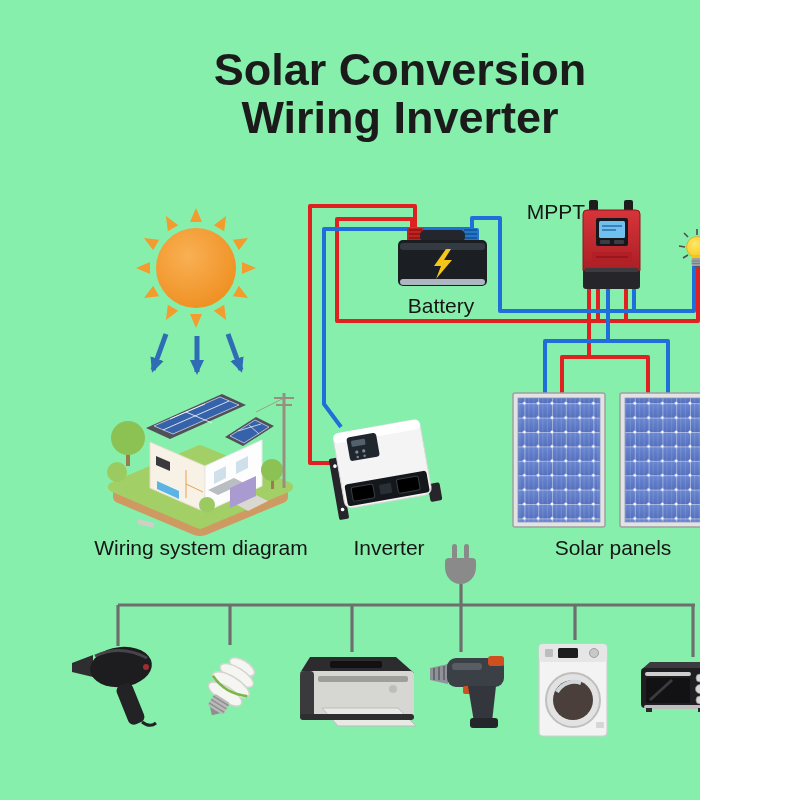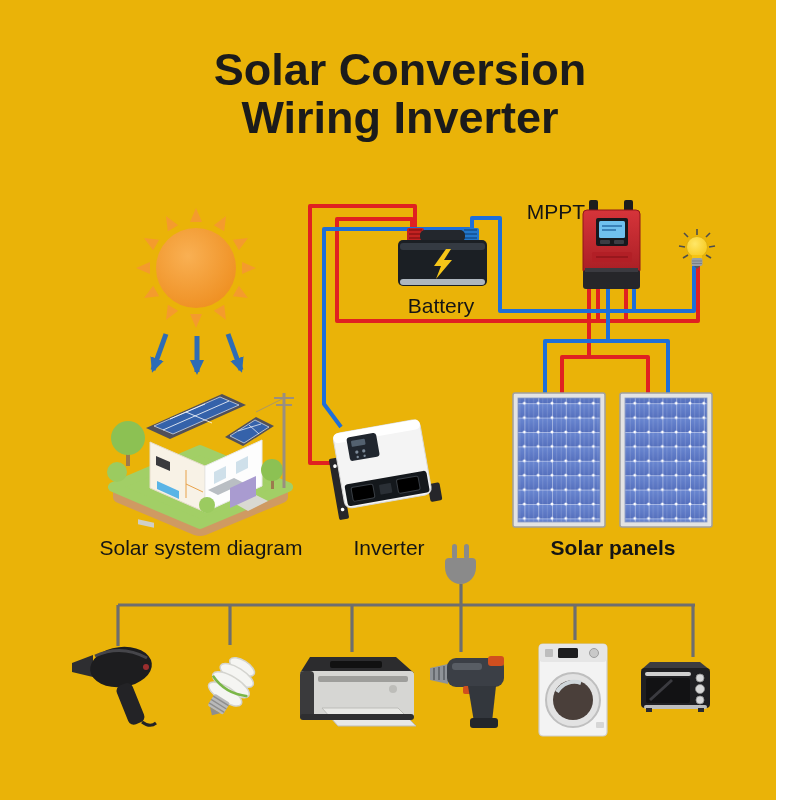--- a/index.html
+++ b/index.html
@@ -1,25 +1,25 @@
 <!DOCTYPE html>
 <html style="--wire-red: #e02121; --wire-blue: #1e6fd9; --bus-grey: #6e6e6e; --sun-orange: #f59b2e; --arrow-blue: #2e6cb5; --mppt-red: #c4272e; --panel-blue: #5d7bc8; --bulb-yellow: #ffd21f; --grass-green: #a2cf66; --earth-brown: #cf9a62; --title-black: #1b1b1b;"><head>
 <meta charset="utf-8">
 <style>
   html,body{margin:0;padding:0;background:#fff;}
-  .stage{position:relative;width:776px;height:800px;background:#eab308;overflow:hidden;
+  .stage{position:relative;width:700px;height:800px;background:#86efac;overflow:hidden;
          font-family:"Liberation Sans",sans-serif;}
   .page-title{position:absolute;top:46px;left:0;width:800px;text-align:center;
               font-weight:bold;font-size:45px;line-height:1.07;color:#1b1b1b;letter-spacing:0px;}
   .lbl{position:absolute;font-size:21px;color:#151515;transform:translateX(-50%);white-space:nowrap;}
   .lbl-mppt{left:556px;top:200px;}
   .lbl-battery{left:441px;top:294px;}
   .lbl-system{left:201px;top:536px;}
   .lbl-inverter{left:389px;top:536px;}
-  .lbl-panels{left:613px;top:536px;font-weight:bold;}
+  .lbl-panels{left:613px;top:536px;}
   svg{position:absolute;left:0;top:0;}
   .wire-red{stroke:var(--wire-red,#e02121);stroke-width:4;fill:none;stroke-linejoin:round;stroke-linecap:butt;}
   .wire-blue{stroke:var(--wire-blue,#1e6fd9);stroke-width:4;fill:none;stroke-linejoin:round;stroke-linecap:butt;}
   .bus{stroke:var(--bus-grey,#6e6e6e);stroke-width:3.2;fill:none;stroke-linecap:butt;}
 </style>
 </head>
 <body>
 
 <div class="stage">
 
@@ -297,17 +297,17 @@
         <circle cx="700" cy="700" r="4"></circle>
       </g>
       <rect x="644" y="705" width="63" height="4" rx="2" fill="#bdbdbd"></rect>
       <rect x="646" y="708" width="6" height="4" fill="#2a2a2e"></rect>
       <rect x="698" y="708" width="6" height="4" fill="#2a2a2e"></rect>
     </g>
   </svg>
 
   <div class="lbl lbl-mppt">MPPT</div>
   <div class="lbl lbl-battery">Battery</div>
-  <div class="lbl lbl-system">Solar system diagram</div>
+  <div class="lbl lbl-system">Wiring system diagram</div>
   <div class="lbl lbl-inverter">Inverter</div>
   <div class="lbl lbl-panels">Solar panels</div>
 
 </div>
 
 </body></html>

